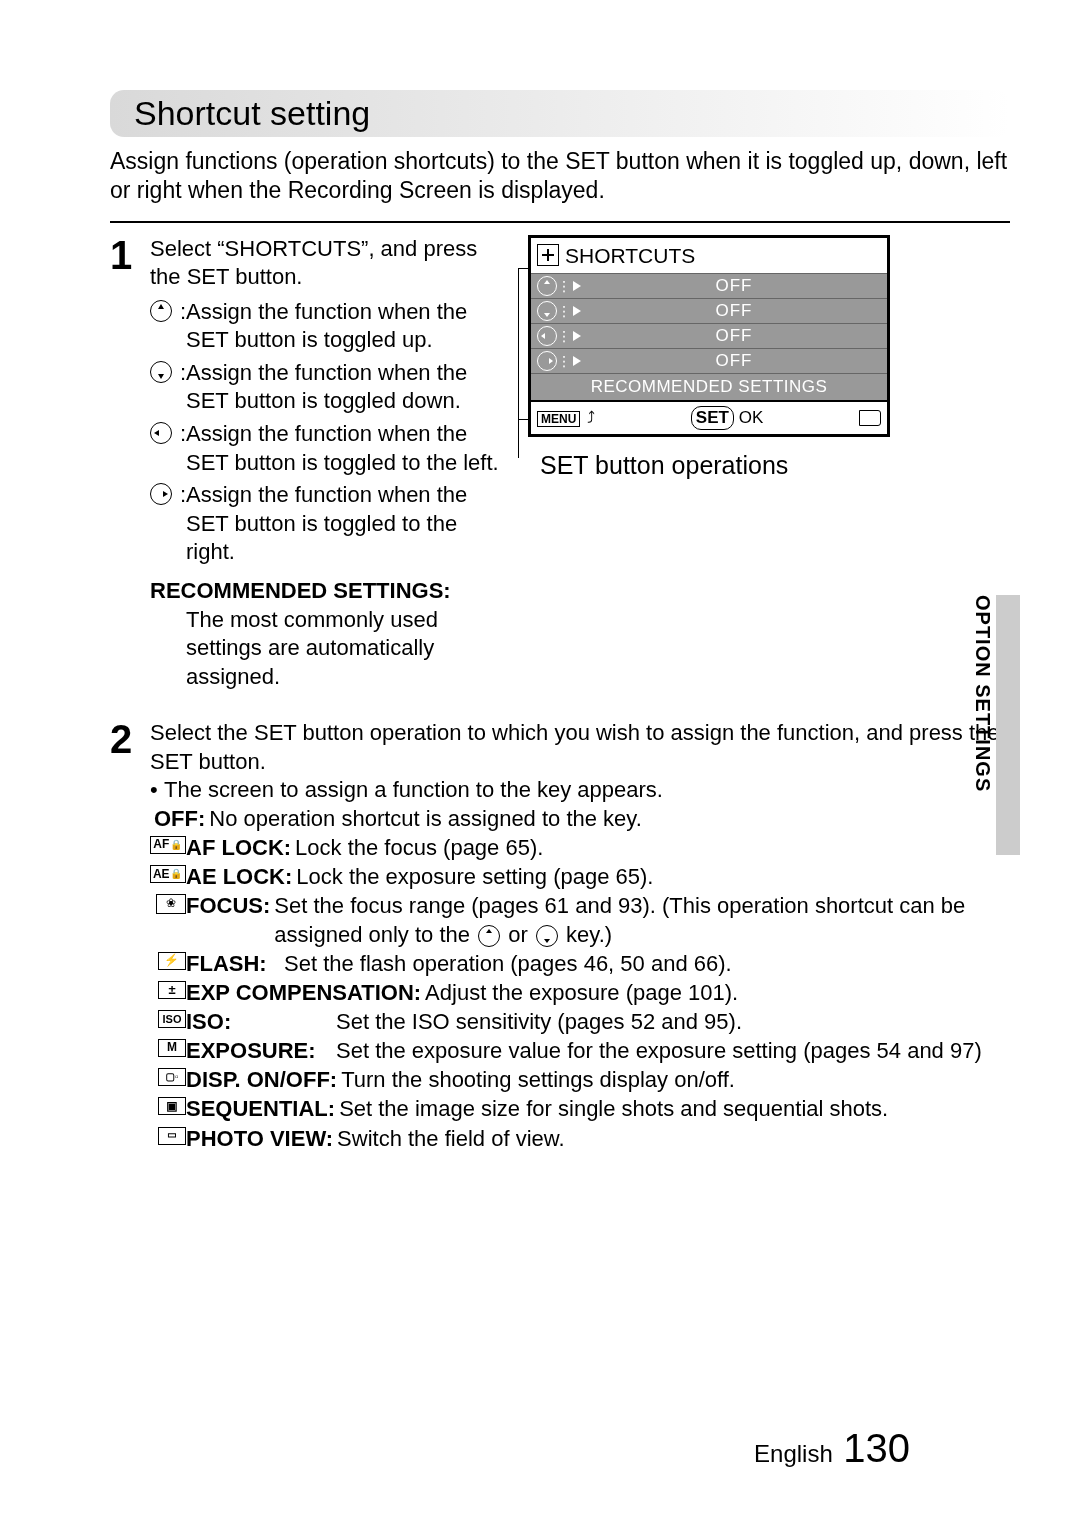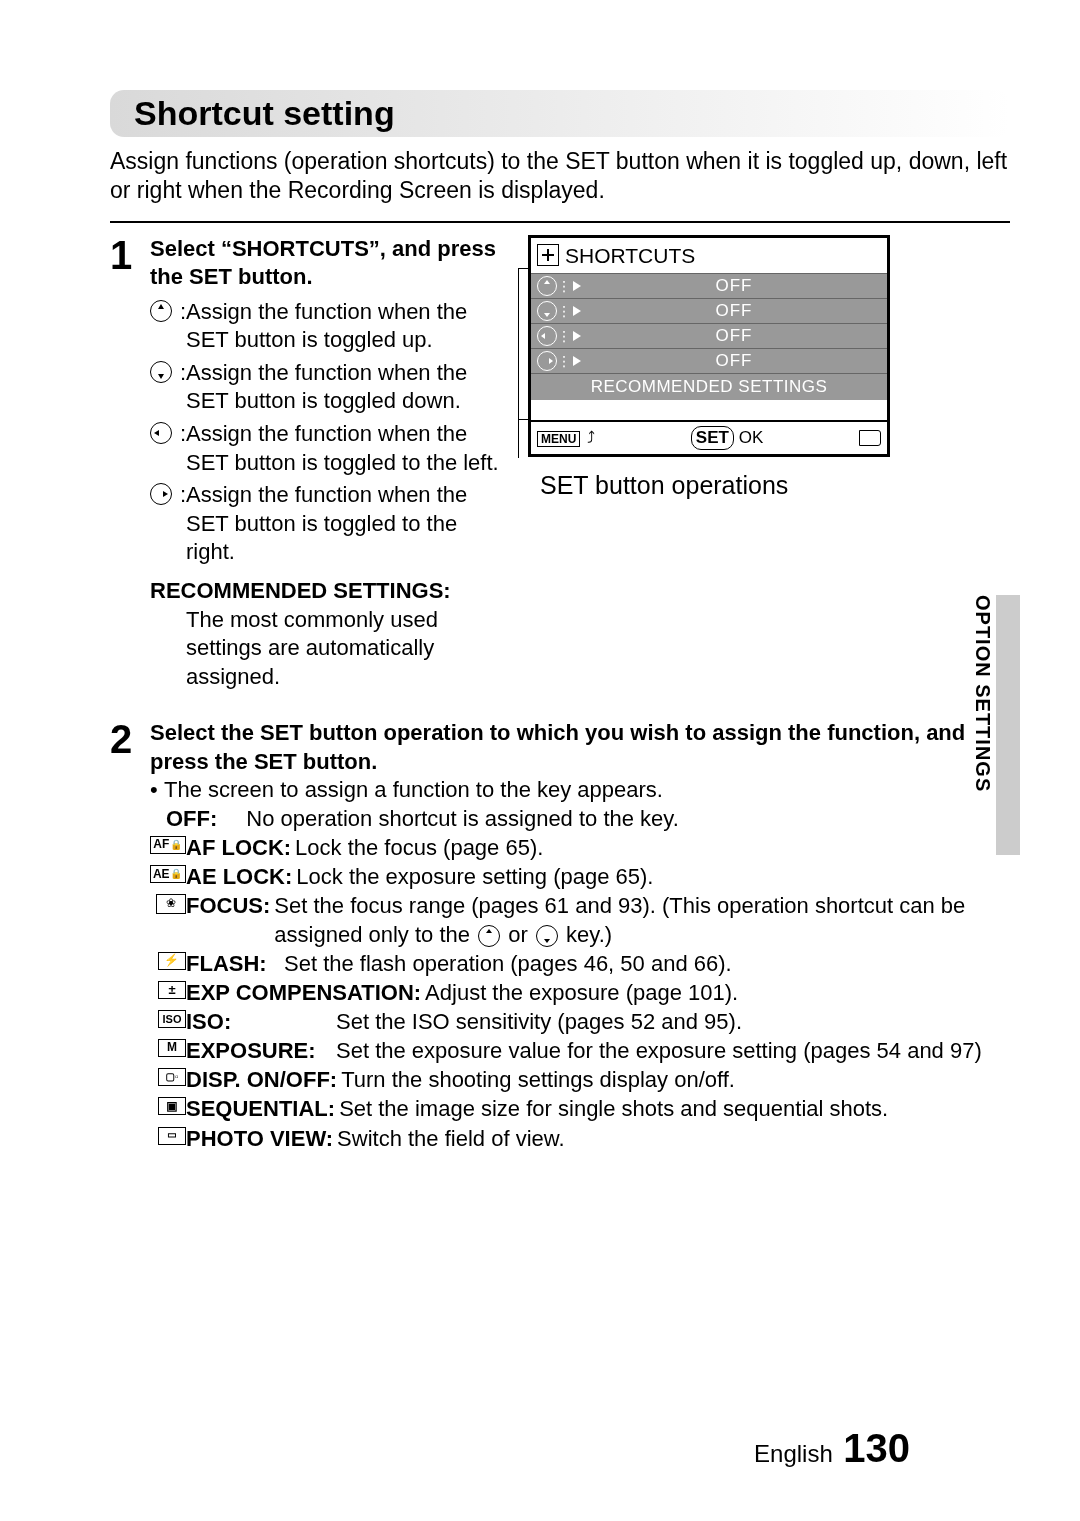--- a/index.html
+++ b/index.html
@@ -18,21 +18,21 @@
   }
   .title-bar {
     background: linear-gradient(to right, #d9d9d9, #fff);
     border-radius: 14px;
     padding: 4px 24px 4px 24px;
     margin-bottom: 10px;
   }
   .title-bar h1 {
     margin: 0;
     font-size: 34px;
-    font-weight: bold;
+    font-weight: normal;
   }
   .intro {
     font-size: 23px;
     line-height: 1.25;
     margin: 0 0 16px 0;
   }
   .separator {
     border: none;
     border-top: 2px solid #000;
     margin: 6px 0 12px 0;
@@ -61,21 +61,21 @@
     display: flex;
     gap: 18px;
   }
   .step1-left {
     flex: 0 0 360px;
   }
   .step1-right {
     flex: 1 1 auto;
   }
   .step-title {
-    font-weight: bold;
+    font-weight: normal;
   }
   .dir-list {
     list-style: none;
     padding: 0;
     margin: 4px 0 8px 0;
   }
   .dir-list li {
     padding: 2px 0 2px 36px;
     position: relative;
   }
@@ -186,21 +186,20 @@
     text-align:center;
     letter-spacing:0.5px;
   }
   .screen-footer {
     display:flex;
     align-items:center;
     justify-content:space-between;
     padding: 4px 6px;
     border-top:2px solid #000;
     font-size:17px;
-    margin-top:20px;
   }
   .menu-box {
     border:1.5px solid #000;
     padding: 0 3px;
     font-size:12px;
     font-weight:bold;
   }
   .ret-icon {
     display:inline-block;
     font-size:16px;
@@ -348,35 +347,35 @@
     bottom: 50px;
     right: 170px;
     text-align: right;
   }
   .page-footer .lang {
     font-size: 24px;
     margin-right: 6px;
   }
   .page-footer .pnum {
     font-size: 40px;
-    font-weight: bold;
+    font-weight: normal;
   }
   .tight { line-height:1.28; }
   .inline-dir {
     display:inline-block;
     width: 20px; height: 20px;
     border:1.5px solid #000; border-radius:50%;
     position:relative;
     vertical-align:middle;
     margin: 0 2px;
   }
   .inline-dir.iup::after { content:""; position:absolute; top:3px; left:50%; transform:translateX(-50%); border-left:3px solid transparent; border-right:3px solid transparent; border-bottom:4px solid #000;}
   .inline-dir.idown::after { content:""; position:absolute; bottom:3px; left:50%; transform:translateX(-50%); border-left:3px solid transparent; border-right:3px solid transparent; border-top:4px solid #000;}
   .off-row {
-    display:flex; align-items:flex-end; margin:1px 16px;gap:25px;
+    display:flex; align-items:flex-end; margin:1px 4px;
   }
   .off-row .lbl {
     font-weight:bold; padding-right:4px;
   }
 </style>
 </head>
 <body>
 
 <div class="page">
 

